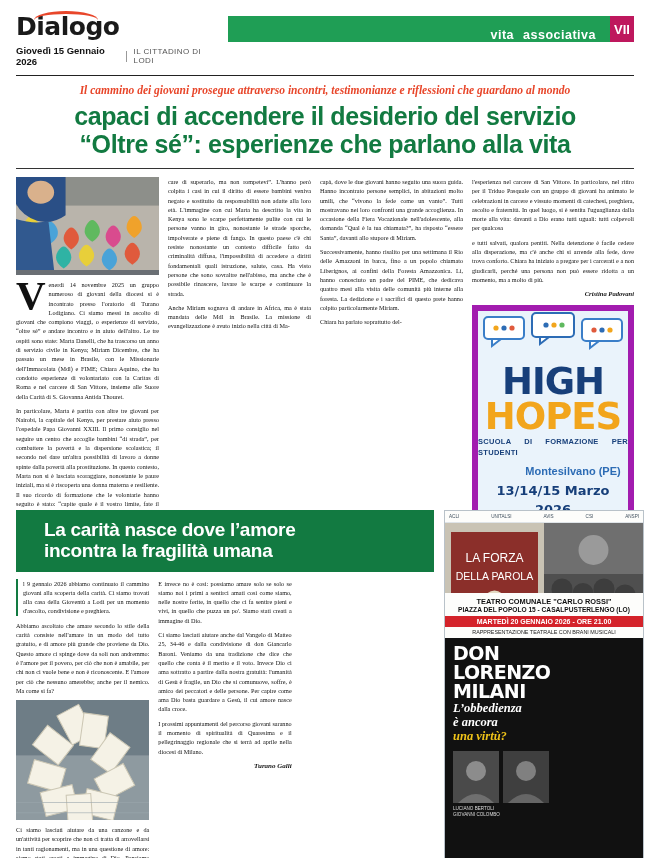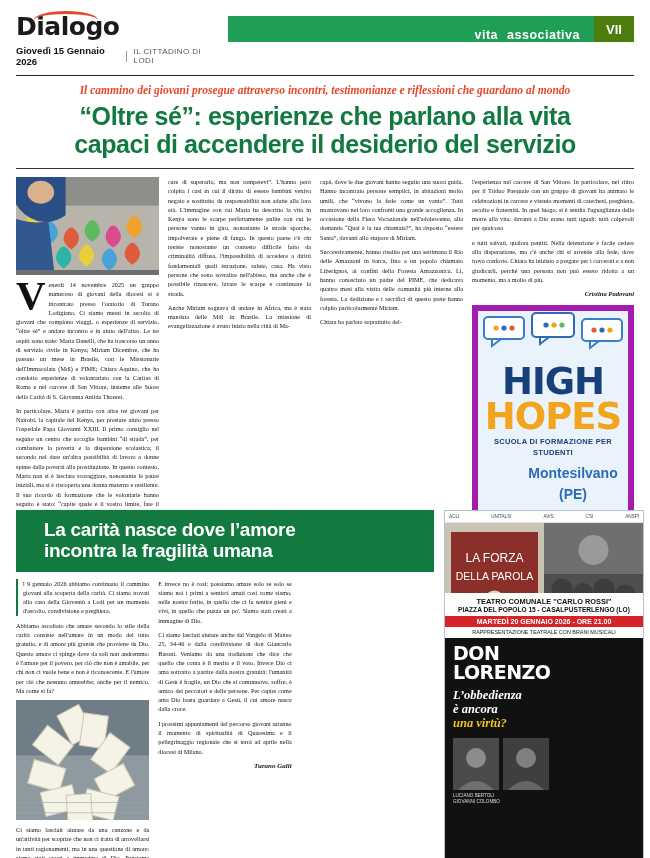--- a/index.html
+++ b/index.html
@@ -41,21 +41,21 @@
   .section-bar { display:flex; align-items:stretch; flex:1; margin-left:12px; height:26px; margin-top:2px;}
   .green-bar {
     flex:1; background:#1f9e55; color:#fff;
     display:flex; align-items:flex-end; justify-content:flex-end;
     padding-right:14px;
     font-family:"Liberation Sans", sans-serif; font-size:12.5px; font-weight:700;
     letter-spacing:.5px;
   }
   .green-bar .word2 { margin-left:9px; font-weight:700; }
   .page-num {
-    width:40px; background:#4d7c0f; color:#fff;
+    width:24px; background:#be185d; color:#fff;
     display:flex; align-items:center; justify-content:center;
     font-family:"Liberation Sans", sans-serif; font-size:13px; font-weight:700;
   }
 
   .rule-top { border-top:1px solid #222; margin-top:8px; }
 
   
   .kicker {
     color:#e8462a; font-style:italic; font-weight:700;
     font-size:11.5px; text-align:center; margin:8px 4px 6px 4px;
@@ -99,27 +99,27 @@
     height:232px; position:relative; overflow:hidden;
   }
   .hh-top { position:relative; height:54px; }
   .hh-title {
     text-align:center; font-family:"DejaVu Sans", sans-serif;
     font-weight:700; color:#173f7a; letter-spacing:-1px;
   }
   .hh-h { font-size:37px; line-height:.93; }
   .hh-h .oo { color:#f2a51c; }
   .hh-sub {
-    text-align:center; font-family:"Liberation Sans", sans-serif;
+    font-family:"Liberation Sans", sans-serif;
     font-size:7.5px; font-weight:700; color:#173f7a; margin-top:2px;
     letter-spacing:.3px;
   }
   .hh-place {
     text-align:center; font-family:"Liberation Sans", sans-serif;
-    font-size:14px; font-weight:700; color:#2d6cb5; margin-top:5px;margin-left:40px;
+    font-size:11px; font-weight:700; color:#2d6cb5; margin-top:5px;margin-left:40px;
   }
   .hh-date {
     text-align:center; font-family:"DejaVu Sans", sans-serif;
     font-size:13px; font-weight:700; color:#173f7a; margin-top:1px;
   }
   .hh-info {
     margin:6px auto 0 auto; width:150px; background:#2d6cb5; color:#fff;
     text-align:center; font-family:"Liberation Sans", sans-serif;
     font-size:6.5px; font-weight:700; padding:3px 2px; border-radius:2px;
     line-height:1.45;
@@ -183,21 +183,21 @@
   }
   .don-block {
     background:#111; color:#fff; flex:1; position:relative; padding:6px 8px;
     overflow:hidden;
   }
   .don-title {
     font-family:"DejaVu Sans", sans-serif; font-weight:700;
     font-size:19px; line-height:1.0; letter-spacing:-0.5px;
   }
   .don-q {
-    margin-top:6px; font-family:"Liberation Serif", serif;
+    font-family:"Liberation Serif", serif;
     font-style:italic; font-weight:700; font-size:12.5px; line-height:1.12;
     color:#fff;
   }
   .don-q .y { color:#f0c419; }
   .don-portraits { display:flex; gap:4px; margin-top:8px; }
   .don-p { width:46px; height:52px; background:#3a3a3a; position:relative; overflow:hidden;}
   .don-names { font-family:"Liberation Sans", sans-serif; font-size:4.6px; line-height:1.4; margin-top:3px; color:#ddd;}
 
   
   .tex { position:absolute; inset:0; }
@@ -225,22 +225,22 @@
         <span class="word2">associativa</span>
       </div>
       <div class="page-num">VII</div>
     </div>
   </div>
 
   <div class="rule-top"></div>
 
   <div class="kicker">Il cammino dei giovani prosegue attraverso incontri, testimonianze e riflessioni che guardano al mondo</div>
   <div class="headline">
+    <div>capaci di accendere il desiderio del servizio</div>
     <div>“Oltre sé”: esperienze che parlano alla vita</div>
-    <div>capaci di accendere il desiderio del servizio</div>
   </div>
   <div class="rule-head"></div>
 
   <div class="cols">
 
     <div>
       <div class="photo-main">
         <svg class="tex" viewBox="0 0 150 98" preserveAspectRatio="none">
           <rect width="150" height="98" fill="#8d8f8a"></rect>
           <rect y="30" width="150" height="68" fill="#b9b4ab"></rect>
@@ -404,20 +404,21 @@
           </svg>
         </div>
       </div>
       <div class="teatro-head">TEATRO COMUNALE "CARLO ROSSI"</div>
       <div class="teatro-sub">PIAZZA DEL POPOLO 15 - CASALPUSTERLENGO (LO)</div>
       <div class="teatro-date">MARTEDÌ 20 GENNAIO 2026 - ORE 21.00</div>
       <div class="teatro-rapp">RAPPRESENTAZIONE TEATRALE CON BRANI MUSICALI</div>
       <div class="don-block">
         <div class="don-title">DON</div>
         <div class="don-title y">LORENZO</div>
+        <div class="don-title y">MILANI</div>
         <div class="don-q">
           <div>L’obbedienza</div>
           <div>è ancora</div>
           <div class="y">una virtù?</div>
         </div>
         <div class="don-portraits">
           <div class="don-p">
             <svg class="tex" viewBox="0 0 46 52">
               <rect width="46" height="52" fill="#4a4a4a"></rect>
                 <circle cx="23" cy="20" r="10" fill="#8c8c8c"></circle>

